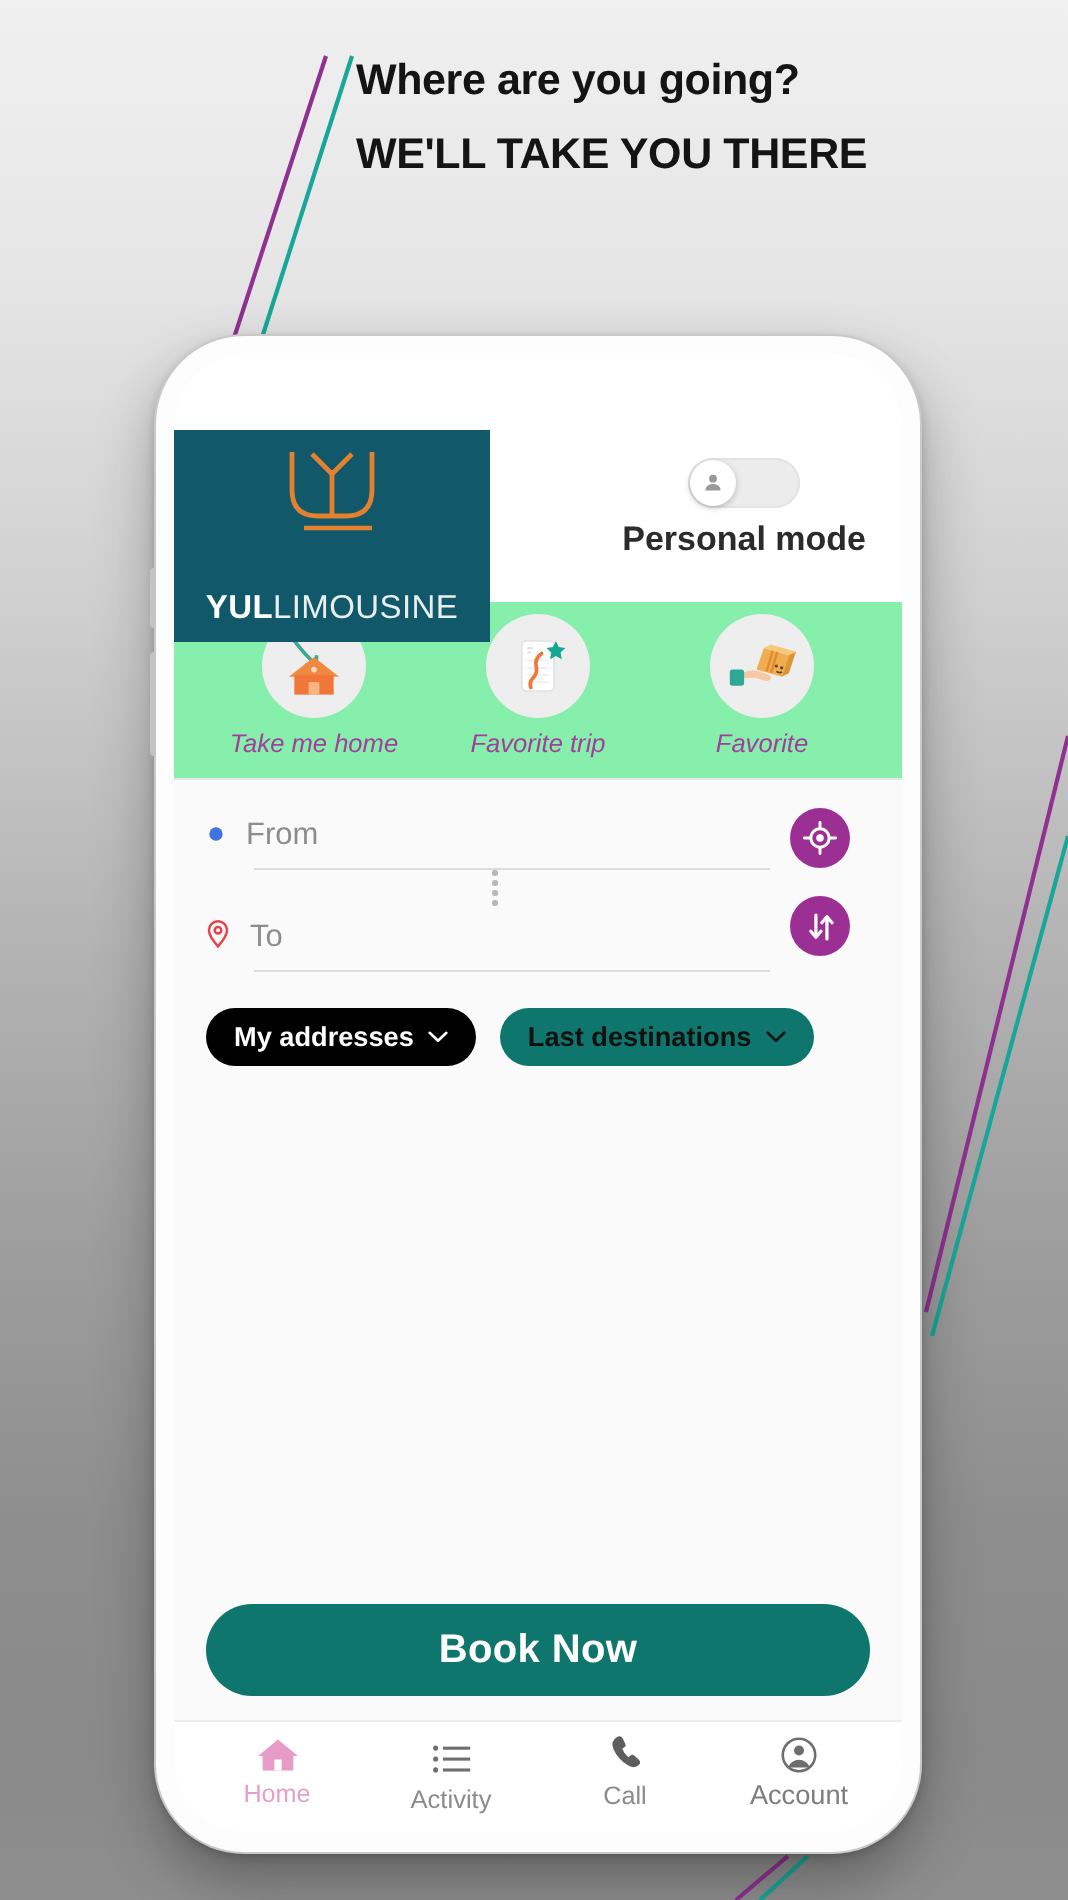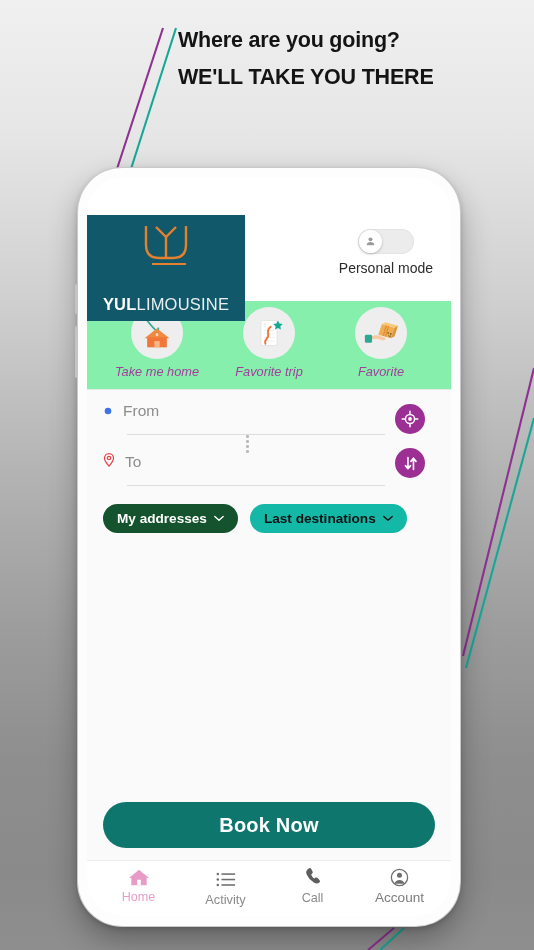--- a/index.html
+++ b/index.html
@@ -64,59 +64,59 @@
   }
   .toggle {
     width:56px; height:25px; border-radius:13px; background:#ececec; position:relative;
     box-shadow: inset 0 0 0 1px #e4e4e4;
   }
   .knob {
     position:absolute; left:1px; top:1px; width:23px; height:23px; border-radius:50%;
     background:#ffffff; box-shadow:0 1px 3px rgba(0,0,0,.22);
     display:flex; align-items:center; justify-content:center;
   }
-  .mode-label { font-size:14px; color:#2b2b2b; white-space:nowrap; }
+  .mode-label { font-size:17px; color:#2b2b2b; white-space:nowrap;font-weight:bold; }
 
   
   .quick {
     flex:0 0 auto; background:#86efac; display:flex; justify-content:space-around;
     padding:6px 14px 10px 14px;
     font-style:italic;
   }
   .qa { display:flex; flex-direction:column; align-items:center; gap:5px; width:104px; }
   .qa-circle {
     width:52px; height:52px; border-radius:50%; background:#eeeeee;
     display:flex; align-items:center; justify-content:center;
   }
   .qa-label { font-size:12.8px; color:#a23f9c; white-space:nowrap; }
 
   .divider { height:1px; background:#e8e8e8; flex:0 0 auto; }
 
   
   .route { flex:0 0 auto; background:#fafafa; padding:12px 16px 8px 16px; display:flex; }
   .route-fields { flex:1; min-width:0; }
-  .rrow { display:flex; align-items:flex-start; gap:10px; height:32px; }
+  .rrow { display:flex; align-items:center; gap:10px; height:32px; }
   .rrow .txt { font-size:15.5px; color:#8d8d8d; }
   .rline { height:1px; background:#dcdcdc; margin-left:24px; }
   .vdots { height:18px; display:flex; flex-direction:column; justify-content:space-between; align-items:center; margin-left:7px; }
   .vdots i { width:2.5px; height:2.5px; background:#b9b9b9; border-radius:50%; display:block; }
   .route-btns { width:50px; display:flex; flex-direction:column; align-items:center; gap:14px; padding-top:2px; }
   .pbtn {
     width:30px; height:30px; border-radius:50%; background:#9c2f93;
     display:flex; align-items:center; justify-content:center;
   }
 
   
   .chips { flex:0 0 auto; background:#fafafa; display:flex; gap:12px; padding:10px 16px 12px 16px; }
   .chip {
     display:inline-flex; align-items:center; gap:7px; height:29px; padding:0 14px;
     border-radius:15px; font-size:13.6px; font-weight:bold; white-space:nowrap;
   }
-  .chip.dark { background:#14532d; color:#ffffff; }
-  .chip.light { background:#14b8a6; color:#111111; }
+  .chip.dark { background:#000000; color:#ffffff; }
+  .chip.light { background:#0f766e; color:#111111; }
 
   .filler { flex:1 1 auto; background:#fafafa; }
 
   
   .cta-wrap { flex:0 0 auto; background:#fafafa; padding:0 16px 12px 16px; }
   .cta {
     width:100%; height:46px; border-radius:23px; background:#0f766e; border:none;
     color:#ffffff; font-size:20px; font-weight:bold; letter-spacing:.2px;
     display:flex; align-items:center; justify-content:center; cursor:pointer;
   }

